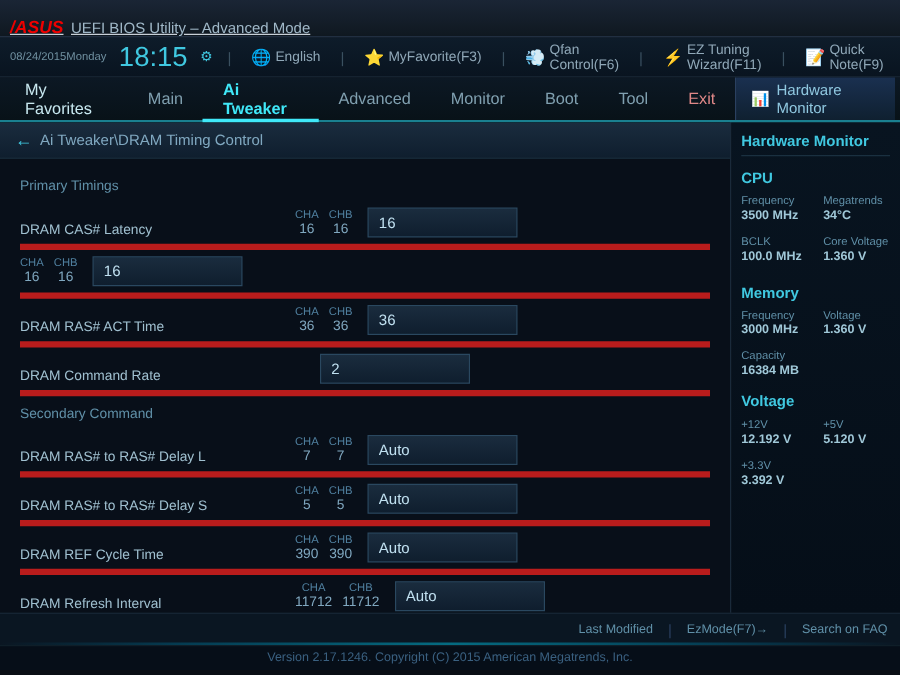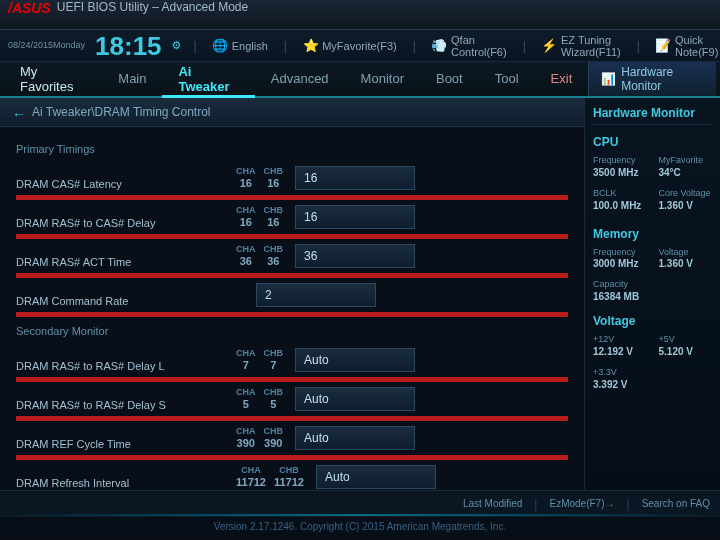--- a/index.html
+++ b/index.html
@@ -12,23 +12,24 @@
       color: #c8d0d8;
       overflow: hidden;
       position: relative;
     }
 
     
     .header-bar {
       background: linear-gradient(180deg, #1a2535 0%, #0f1820 100%);
       border-bottom: 1px solid #2a3a50;
       display: flex;
-      align-items: flex-start;
+      align-items: flex-end;
       padding: 0 8px;
       height: 30px;
+      text-decoration: underline;
     }
     .asus-logo {
       color: #e00;
       font-weight: bold;
       font-size: 14px;
       margin-right: 6px;
       font-style: italic;
     }
     .header-title {
       color: #a0b8c8;
@@ -47,22 +48,22 @@
       gap: 10px;
     }
     .datetime-block {
       display: flex;
       flex-direction: row;
       font-size: 9px;
       color: #7090a0;
       line-height: 1.2;
     }
     .time-display {
-      font-size: 26px;
-      font-weight: bold;
+      font-size: 22px;
+      font-weight: normal;
       color: #40c8e0;
       line-height: 1;
     }
     .gear-icon {
       color: #40c8e0;
       font-size: 11px;
     }
     .toolbar-item {
       display: flex;
       align-items: center;
@@ -176,21 +177,20 @@
       color: #a0c0d0;
       font-size: 11px;
       width: 220px;
       flex-shrink: 0;
     }
 
     .cha-chb {
       display: flex;
       gap: 8px;
       margin-right: 12px;
-      font-weight: bold;
     }
     .ch-block {
       display: flex;
       flex-direction: column;
       align-items: center;
       font-size: 9px;
     }
     .ch-label {
       color: #5080a0;
       font-size: 9px;
@@ -377,21 +377,20 @@
           </div>
           <div class="ch-block">
             <span class="ch-label">CHB</span>
             <span class="ch-value">16</span>
           </div>
         </div>
         <input class="timing-input" type="text" value="16" style="">
       </div>
 
       <div class="timing-row">
-        <span class="timing-name">DRAM RAS# to CAS# Delay</span>
         <div class="cha-chb">
           <div class="ch-block">
             <span class="ch-label">CHA</span>
             <span class="ch-value">16</span>
           </div>
           <div class="ch-block">
             <span class="ch-label">CHB</span>
             <span class="ch-value">16</span>
           </div>
         </div>
@@ -421,21 +420,21 @@
               <span class="ch-value"></span>
             </div>
           <div class="ch-block">
               <span class="ch-label"></span>
               <span class="ch-value"></span>
             </div>
         </div>
         <input class="timing-input" type="text" value="2" style="">
       </div>
 
-      <div class="section-label">Secondary Monitor</div>
+      <div class="section-label">Secondary Command</div>
 
       <div class="timing-row">
         <span class="timing-name">DRAM RAS# to RAS# Delay L</span>
         <div class="cha-chb">
           <div class="ch-block">
             <span class="ch-label">CHA</span>
             <span class="ch-value">7</span>
           </div>
           <div class="ch-block">
             <span class="ch-label">CHB</span>
@@ -511,21 +510,21 @@
   <div class="hw-panel">
     <div class="hw-panel-title">Hardware Monitor</div>
 
     <div class="hw-section-title">CPU</div>
     <div class="hw-grid">
       <div class="hw-full-row">
         <div class="hw-label">Frequency</div>
         <div class="hw-value">3500 MHz</div>
       </div>
       <div class="hw-full-row">
-        <div class="hw-label">MyFavorite</div>
+        <div class="hw-label">Megatrends</div>
         <div class="hw-value">34°C</div>
       </div>
     </div>
     <div class="hw-grid">
       <div class="hw-full-row">
         <div class="hw-label">BCLK</div>
         <div class="hw-value">100.0 MHz</div>
       </div>
       <div class="hw-full-row">
         <div class="hw-label">Core Voltage</div>

